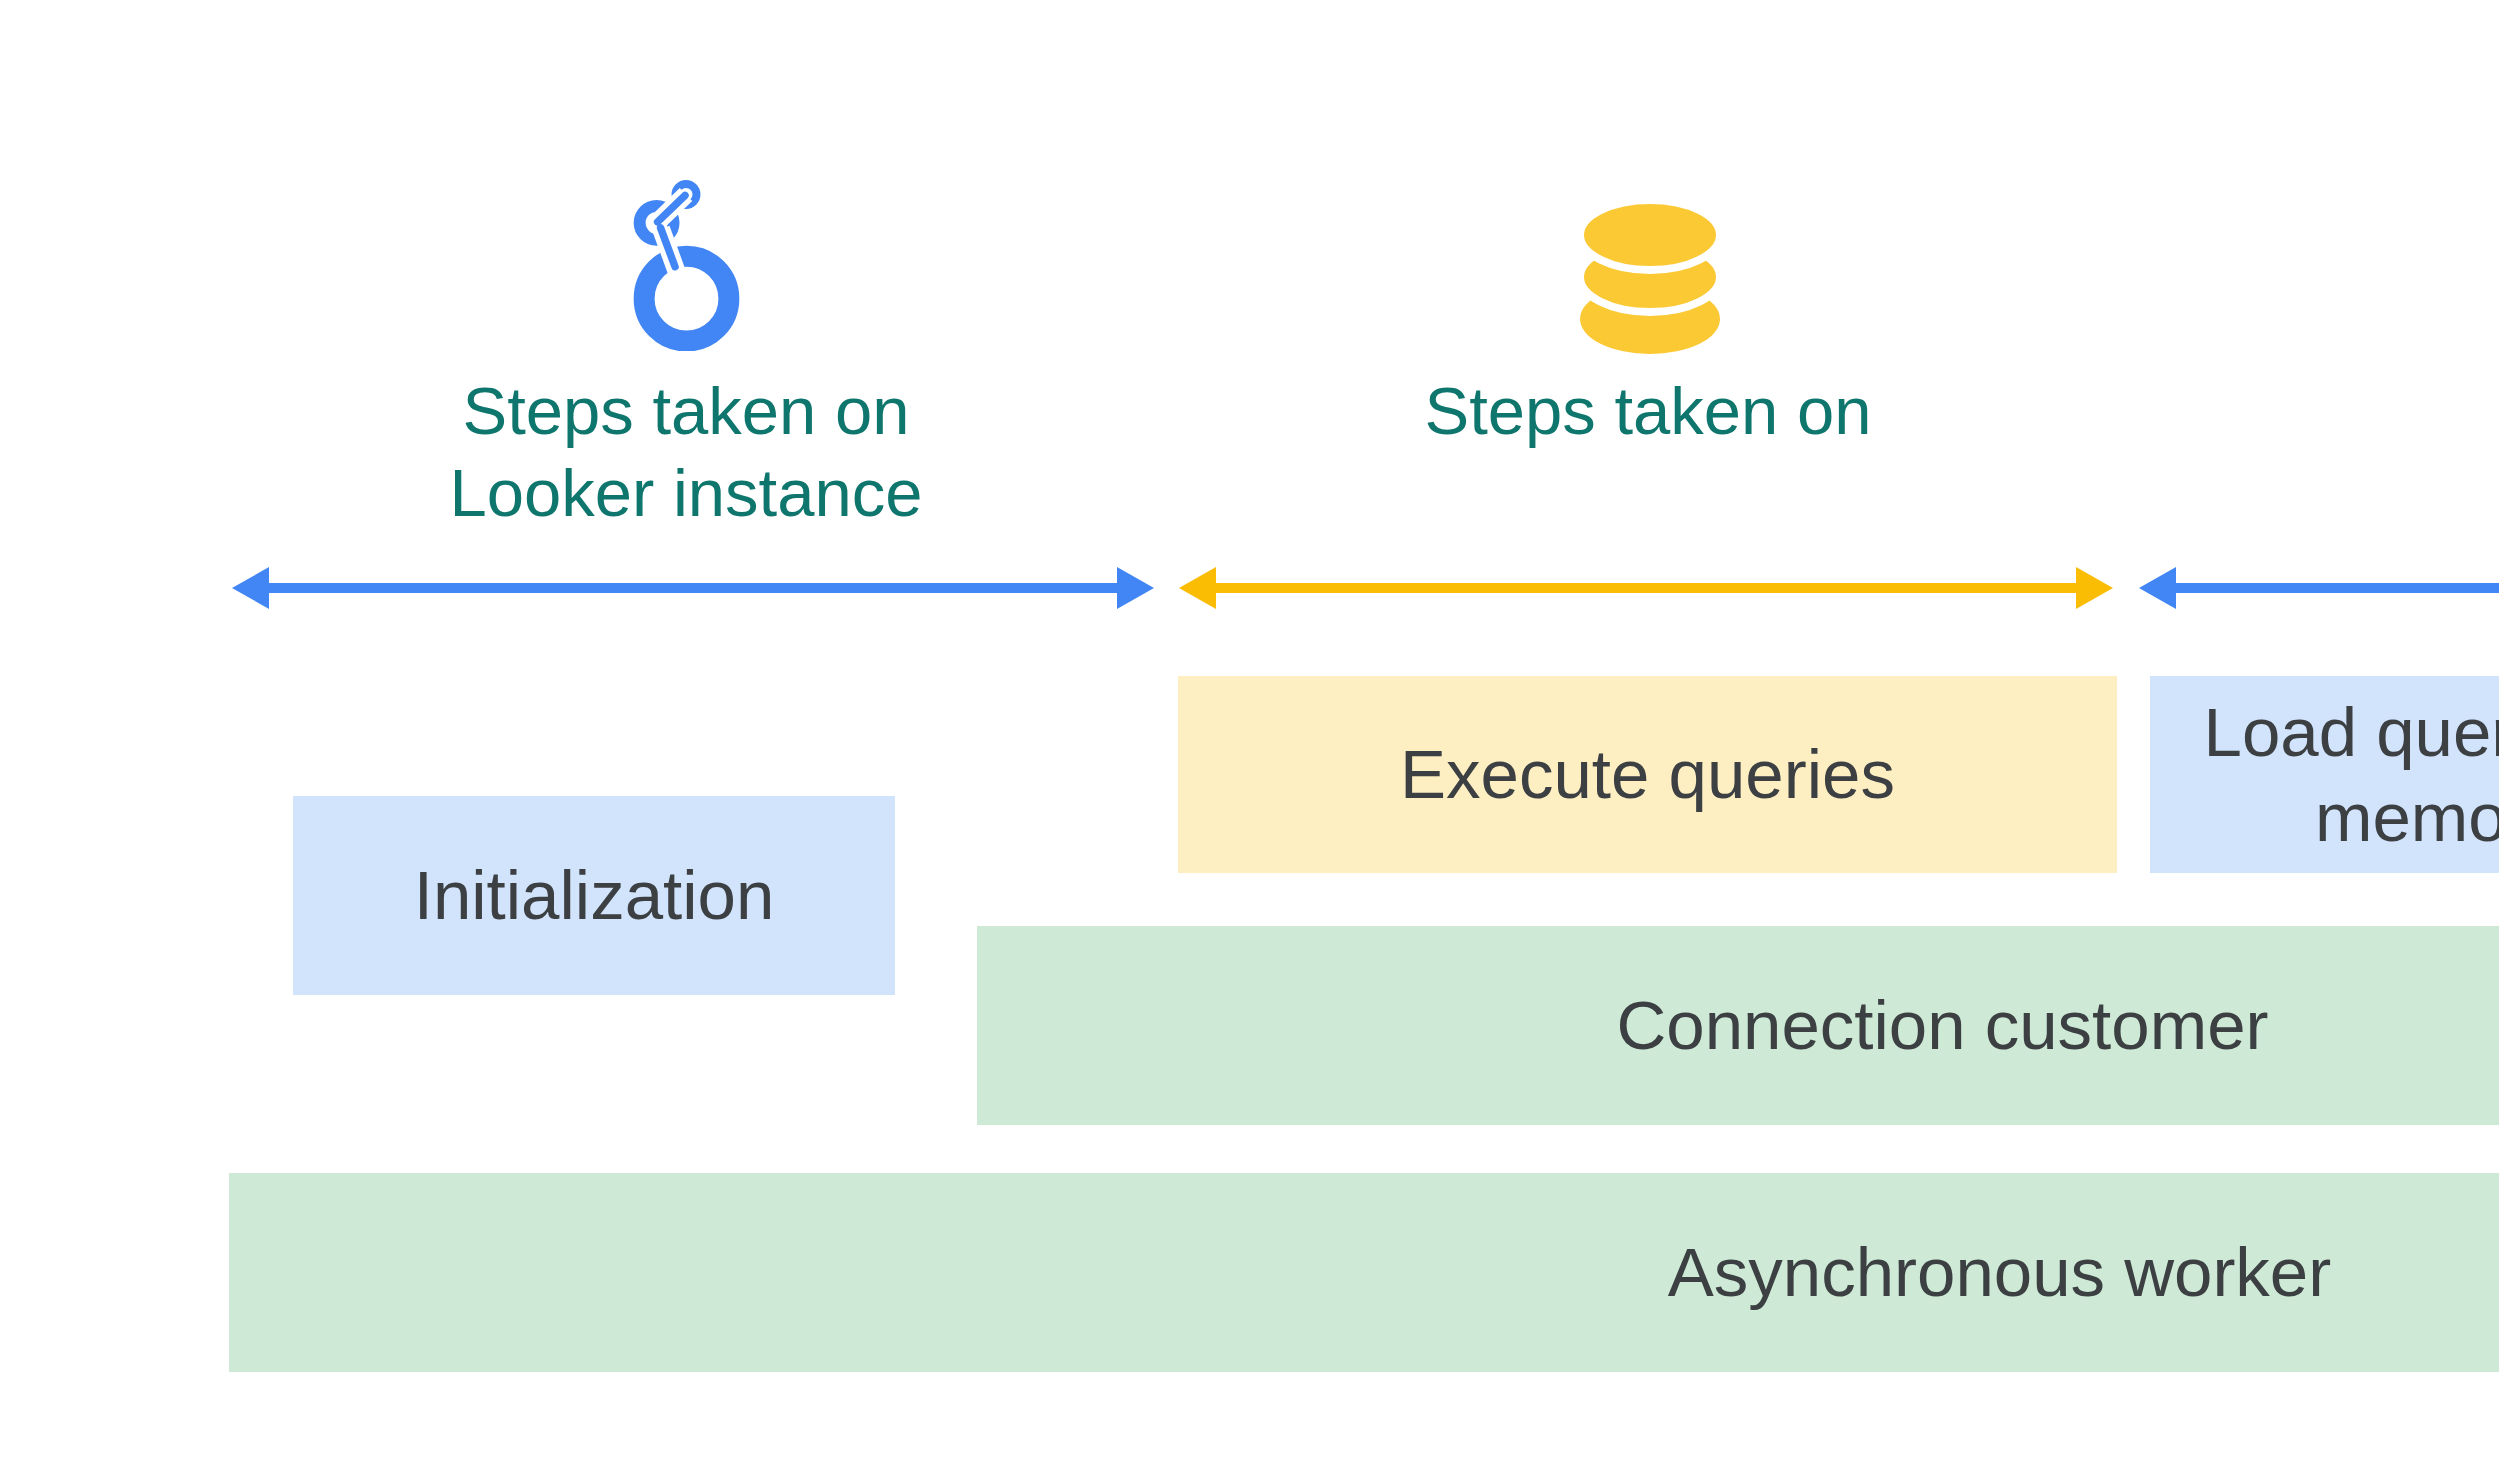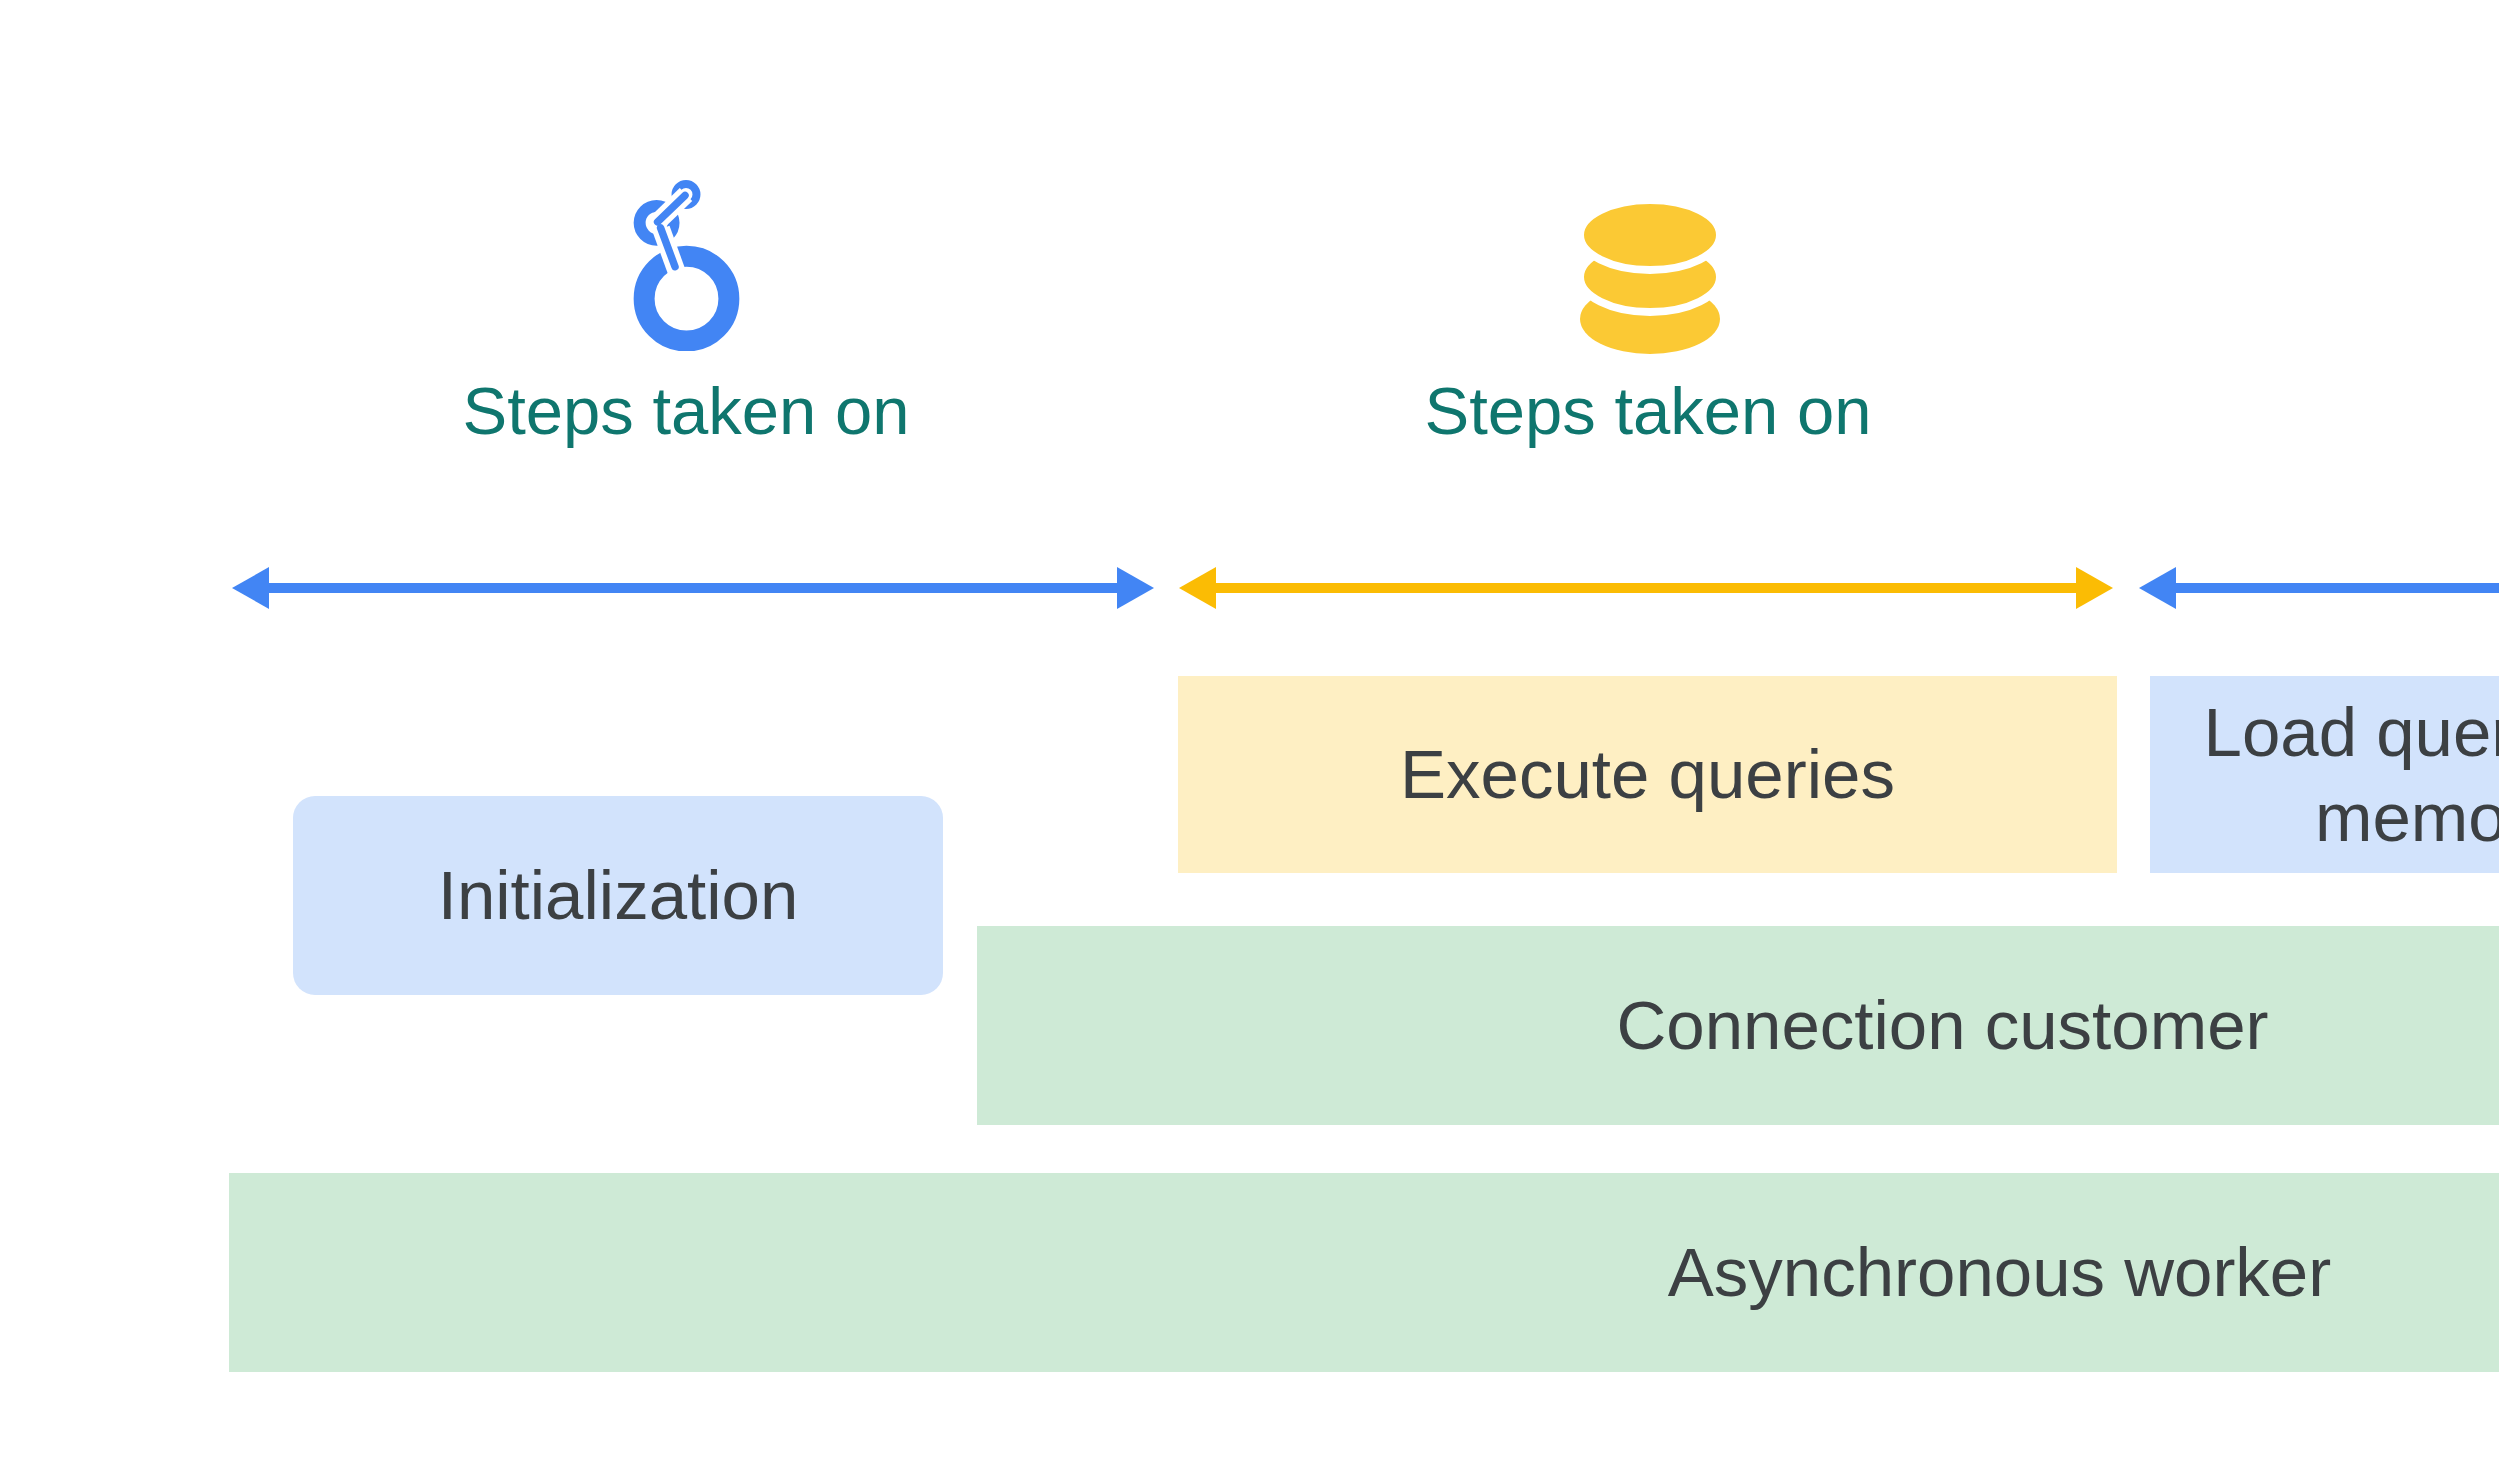--- a/index.html
+++ b/index.html
@@ -77,21 +77,21 @@
     display: flex;
     align-items: center;
     justify-content: center;
     text-align: center;
     font-size: 69px;
     line-height: 85px;
     color: #3C4043;
     padding: 0 20px;
     box-sizing: border-box;
   }
-  #box-initialization      { left: 293px;  top: 796px; width: 650px; height: 199px; border-radius: 22px; }
+  #box-initialization      { left: 293px;  top: 796px; width: 602px; height: 199px; }
   #box-execute-queries     { left: 1178px; top: 676px; width: 939px; height: 197px; }
   #box-load-queries        { left: 2150px; top: 676px; width: 579px; height: 197px; }
   #box-connection-handling { left: 977px; top: 926px; width: 1931px; height: 199px; }
   #box-async-worker        { left: 229px;  top: 1173px; width: 3541px; height: 199px; }
 
   .defs-hidden { position: absolute; width: 0; height: 0; overflow: hidden; }
 </style>
 </head>
 <body>
 
@@ -127,20 +127,21 @@
       </svg>
   </div>
   <div class="icon-holder" id="icon-database">
     <svg viewBox="0 0 280 320">
         <use href="#sym-database"></use>
       </svg>
   </div>
 
   <div class="section-header" id="header-looker-left">
     <div>Steps taken on</div>
+    <div>Looker instance</div>
   </div>
   <div class="section-header" id="header-customer-db">
     <div>Steps taken on</div>
   </div>
   <div class="section-header" id="header-looker-right">
     <div>Steps taken on</div>
     <div>Looker instance</div>
   </div>
 
   <div class="arrow" id="arrow-looker-left" style="color: rgb(66, 133, 244);">

